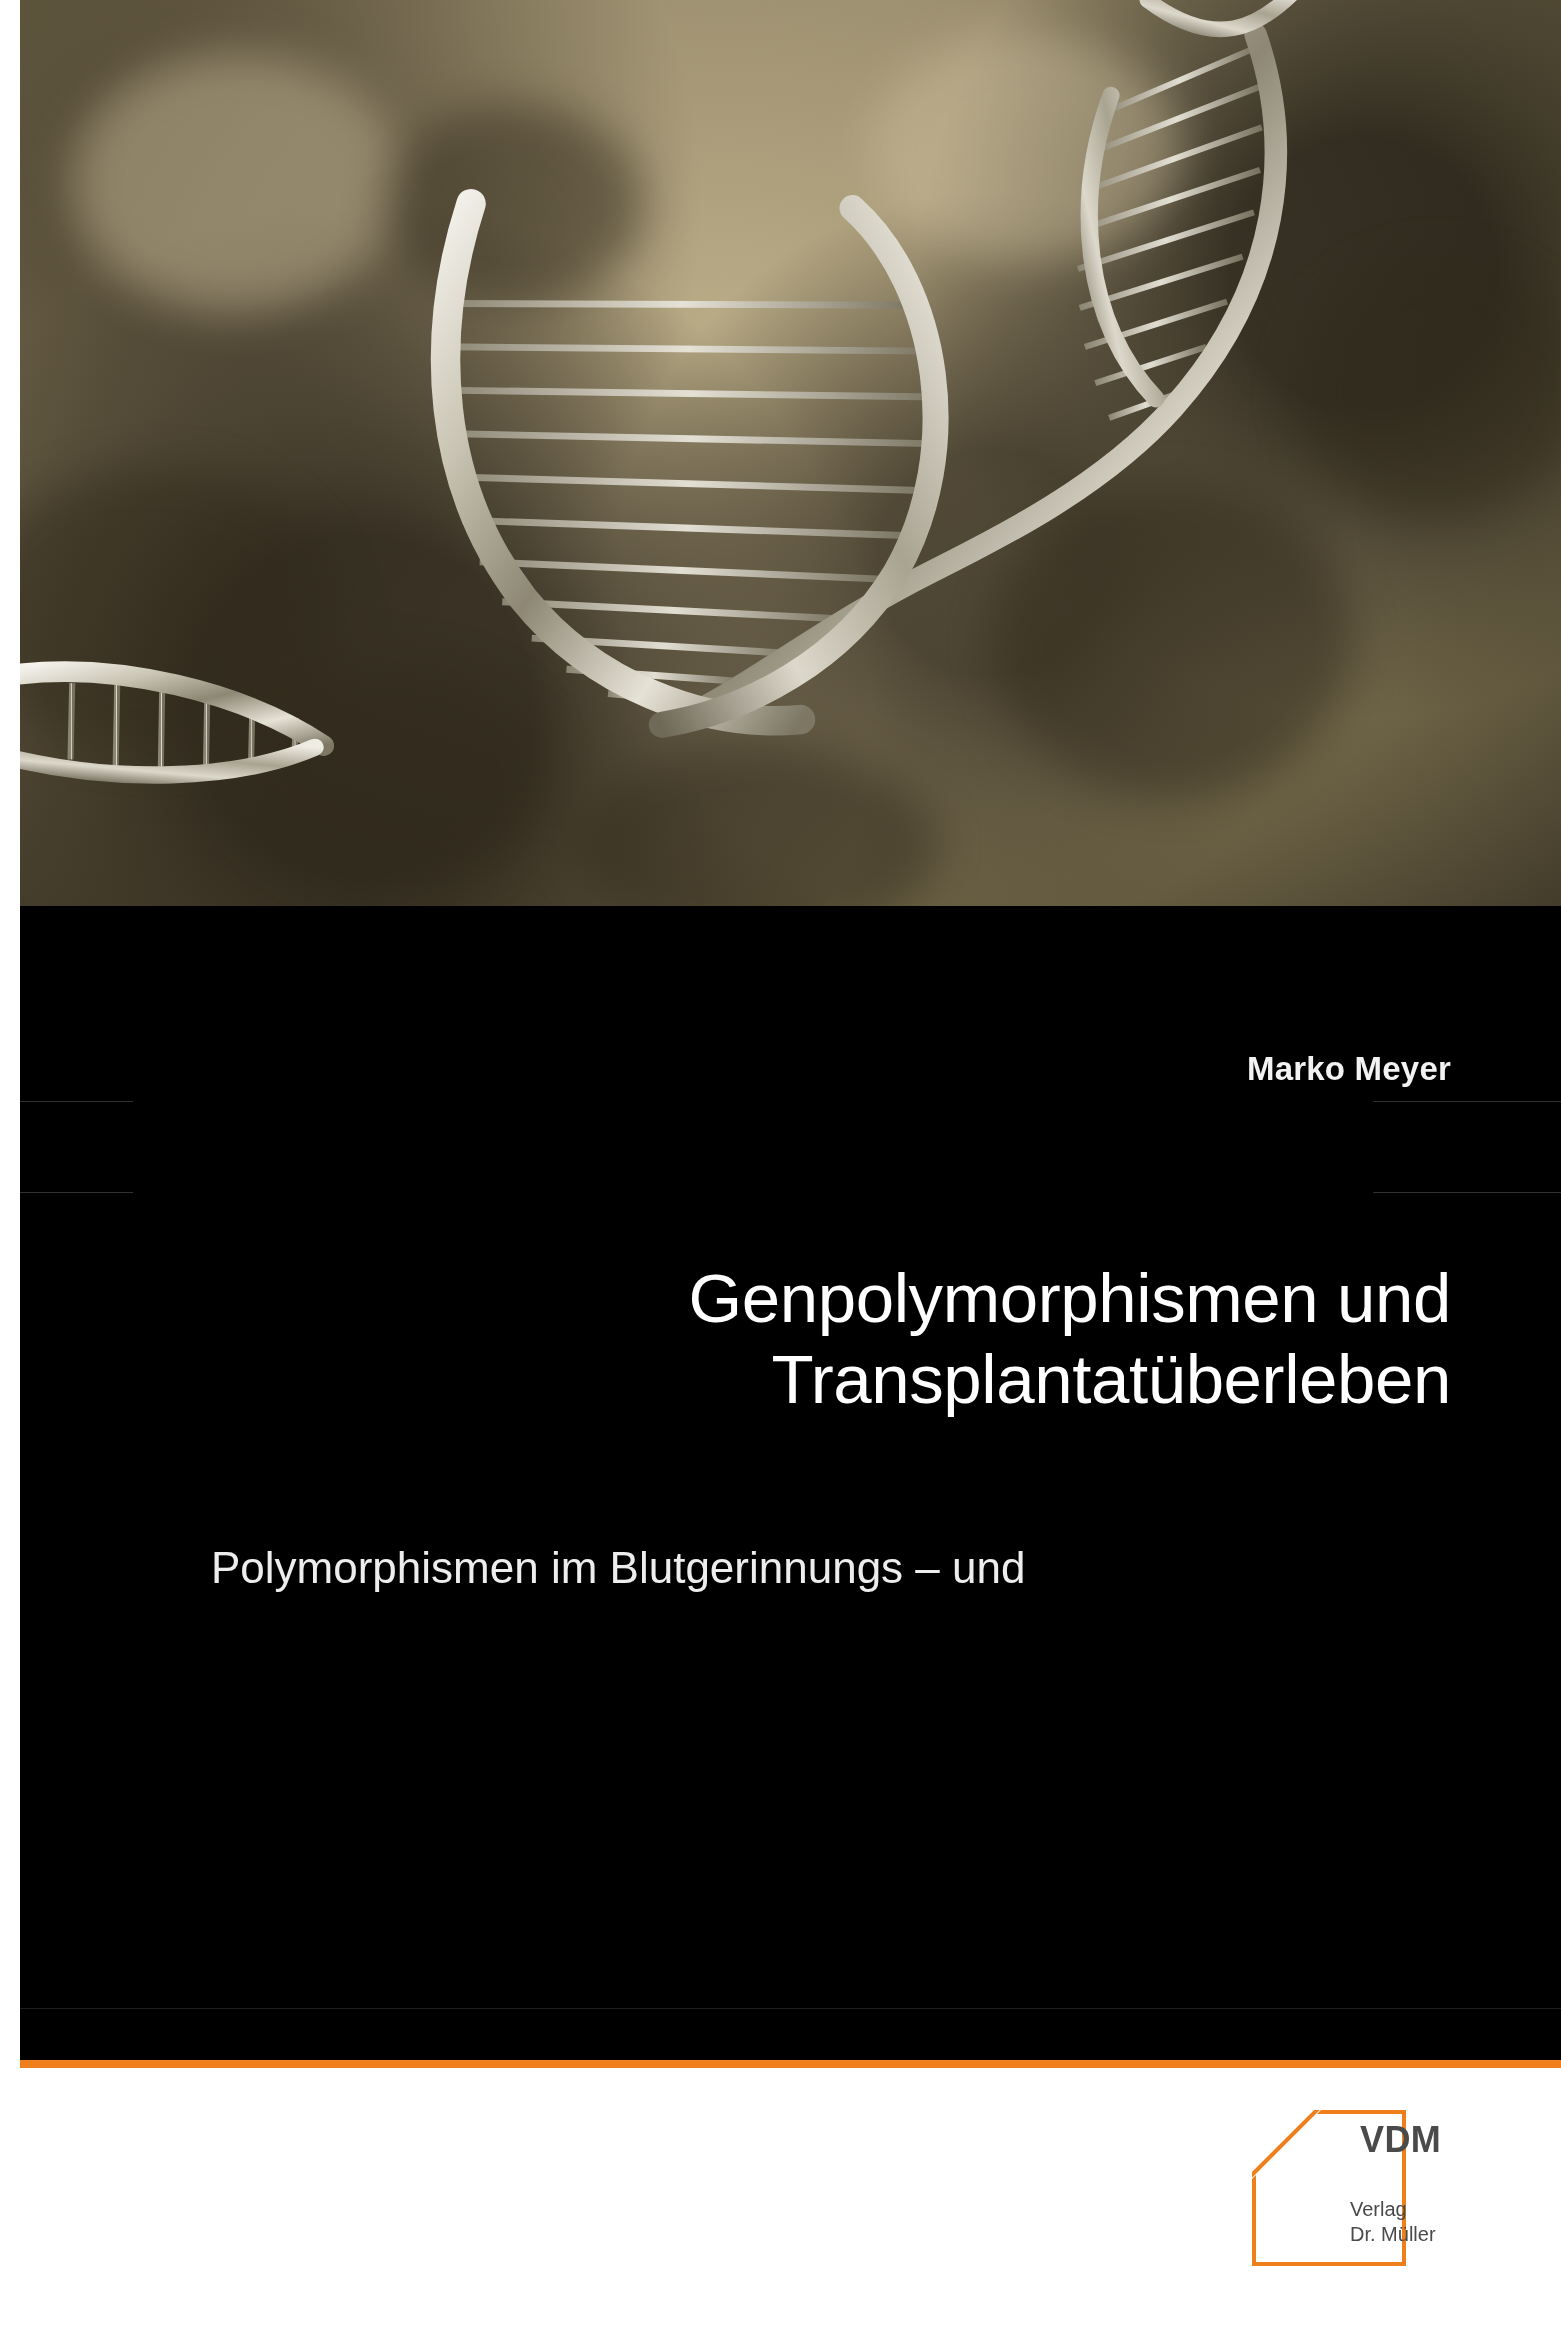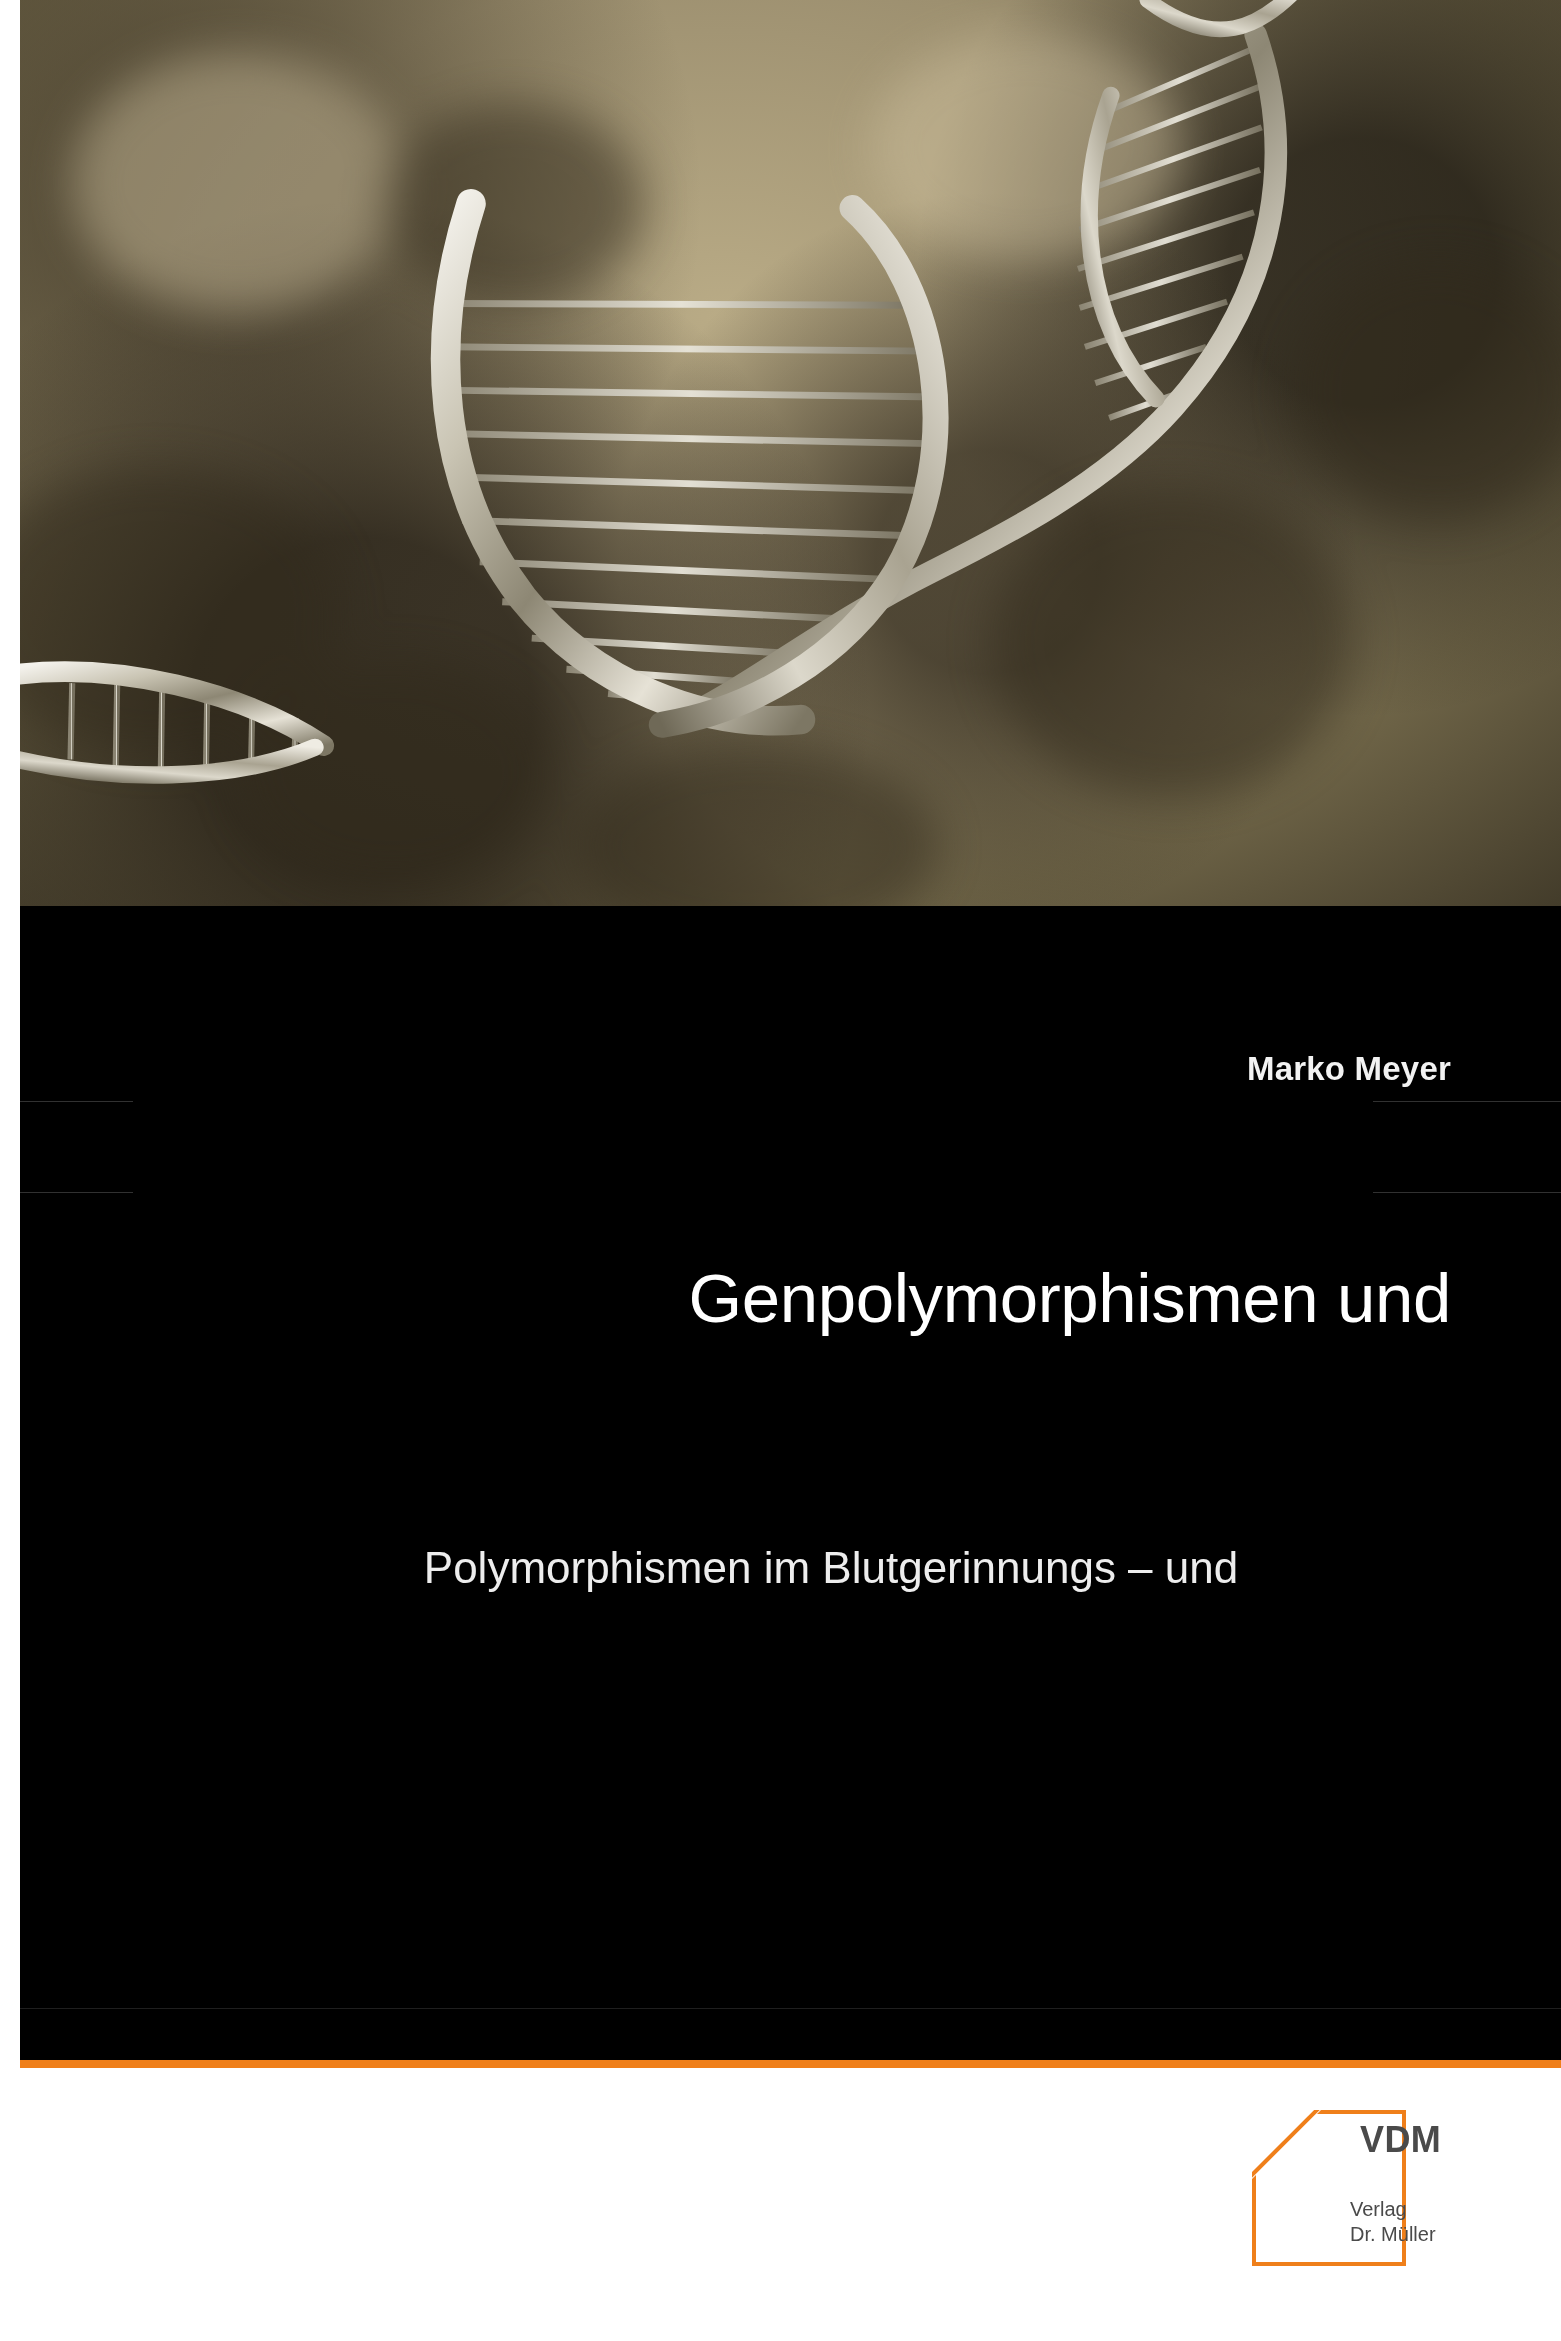--- a/index.html
+++ b/index.html
@@ -98,21 +98,21 @@
     line-height: 1.18;
     font-weight: normal;
     letter-spacing: -0.4px;
   }
 
   .subtitle {
     position: absolute;
     right: 130px;
     top: 1540px;
     width: 1240px;
-    text-align: center;
+    text-align: left;
     color: #ededed;
     font-size: 44px;
     line-height: 1.28;
     font-weight: normal;
   }
 
   
   .footer {
     position: absolute;
     left: 0;
@@ -292,20 +292,21 @@
     <div class="rule" style="left:1353px;top:195px; width:208px;"></div>
     <div class="rule" style="left:0px;   top:286px; width:113px;"></div>
     <div class="rule" style="left:1353px;top:286px; width:208px;"></div>
     <div class="rule" style="left:0px;   top:1102px; width:1561px; opacity:0.35;"></div>
   </div>
 
   <div class="author">Marko Meyer</div>
 
   <div class="title">
     <div>Genpolymorphismen und</div>
+    <div>Transplantatüberleben</div>
   </div>
 
   <div class="subtitle">
     <div>Polymorphismen im Blutgerinnungs – und</div>
   </div>
 
   <div class="footer"></div>
   <div class="orange-bar"></div>
 
   <div class="logo">

